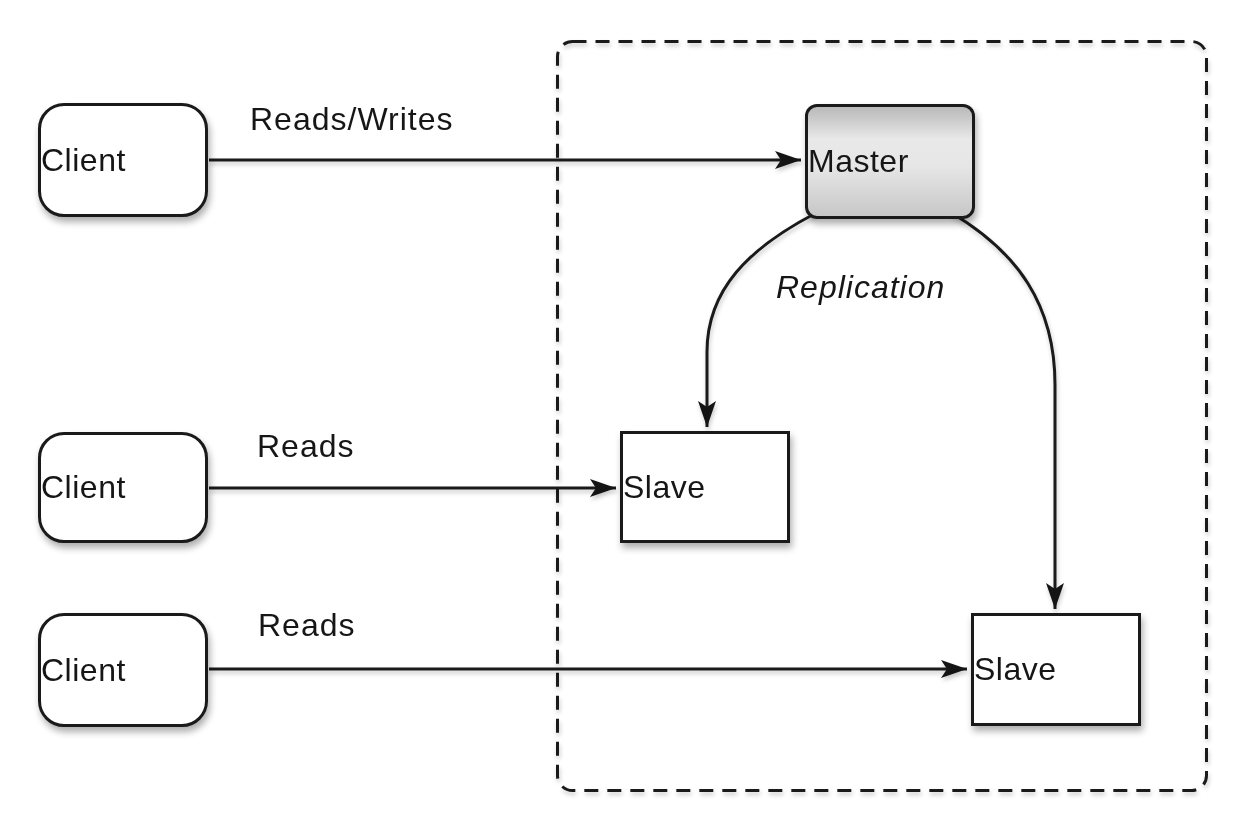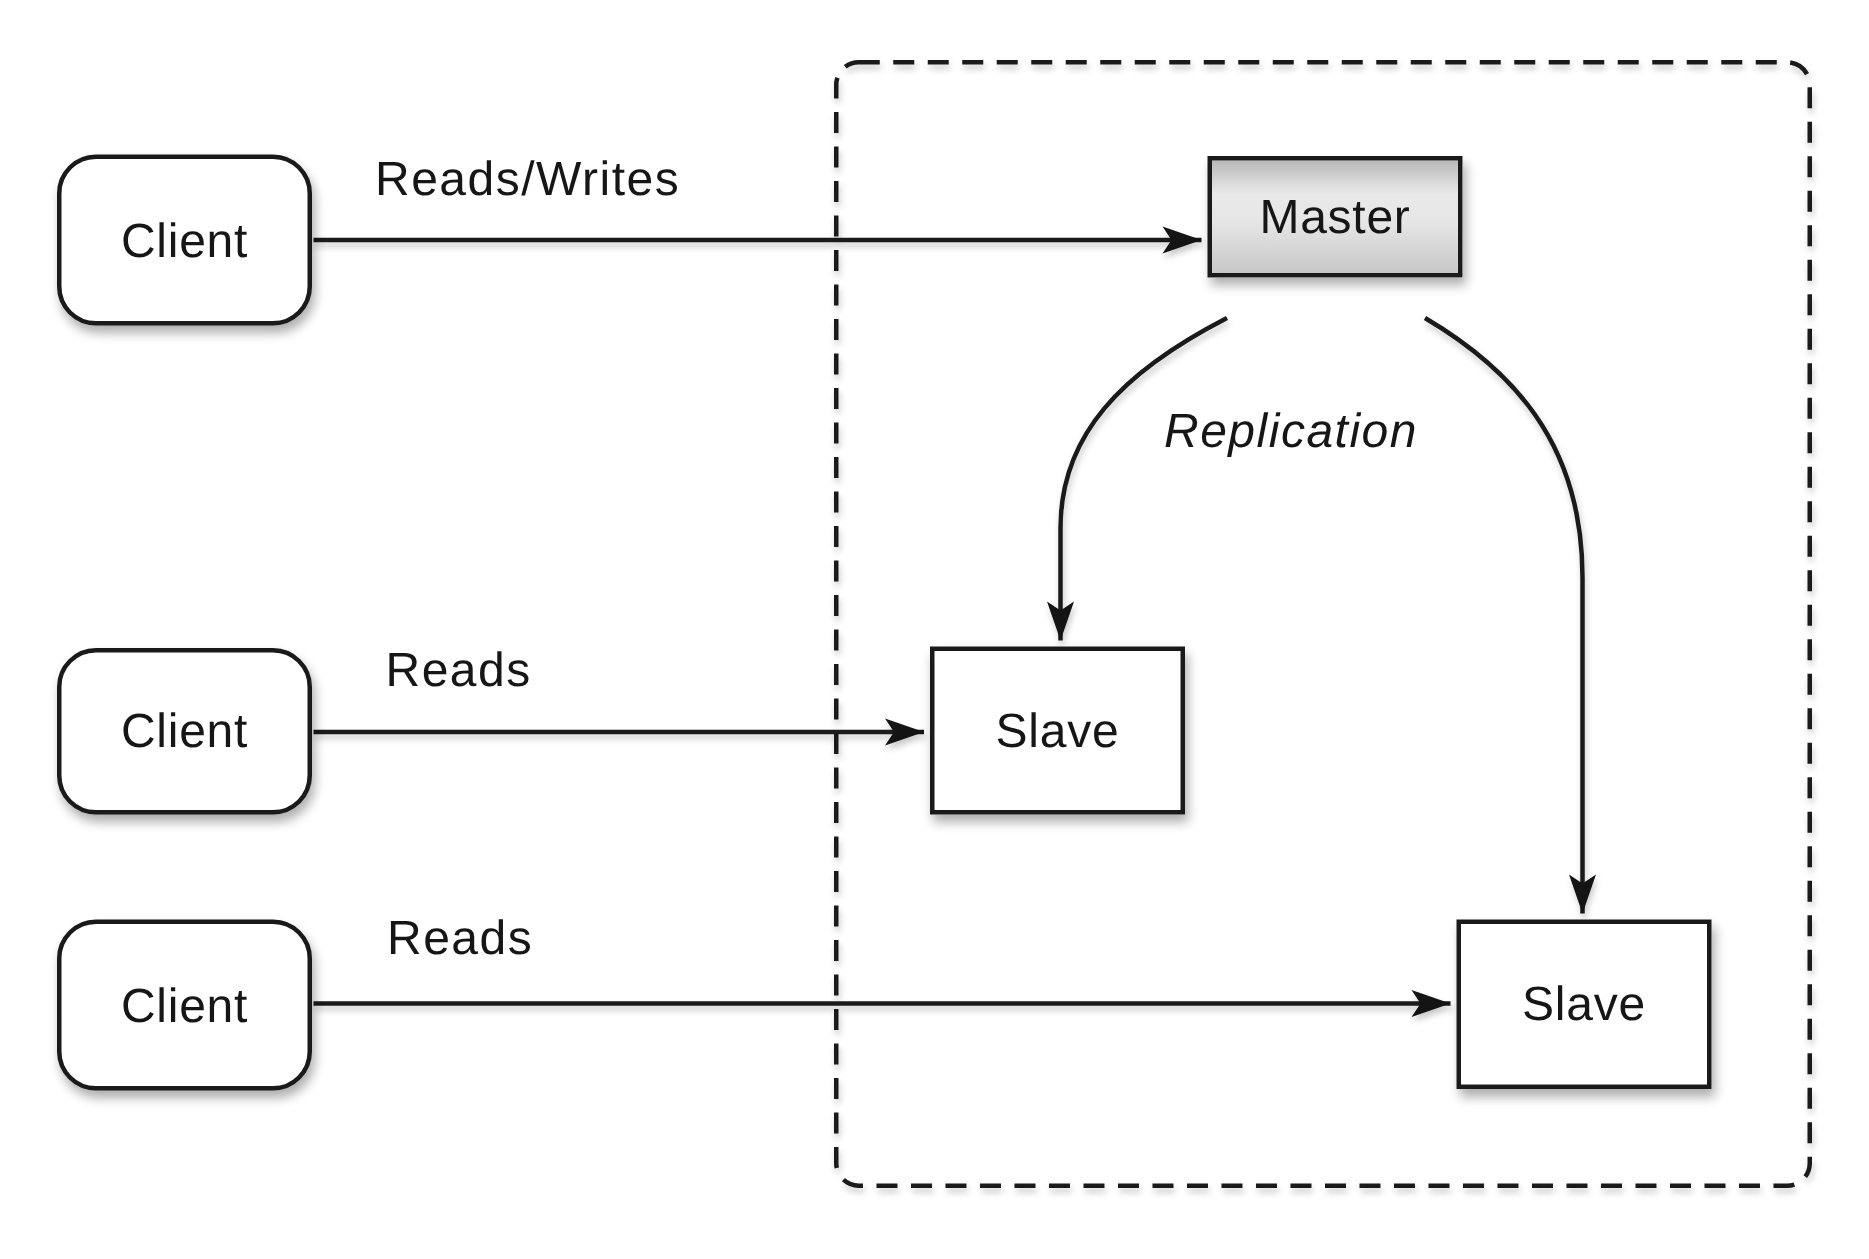--- a/index.html
+++ b/index.html
@@ -22,39 +22,39 @@
     width: 1246px; height: 839px;
   }
   #arrows .shaft, #arrows .boundary {
     filter: drop-shadow(1px 3px 2px rgba(0,0,0,0.22));
   }
   .node {
     position: absolute;
     box-sizing: border-box;
     display: flex;
     align-items: center;
-    justify-content: center;
     font-size: 32px;
     color: #161616;
     letter-spacing: 0.5px;
     border: 3px solid #1a1a1a;
     background: #ffffff;
     box-shadow: 2px 5px 7px rgba(0,0,0,0.32);
   }
   .client {
     border-radius: 26px;
     width: 170px;
   }
   .client.c1 { left: 38px;  top: 103px; height: 114px; }
   .client.c2 { left: 38px;  top: 432px; height: 111px; }
   .client.c3 { left: 38px;  top: 613px; height: 114px; }
   .master {
     left: 805px; top: 104px;
-    width: 170px; height: 81px;
+    width: 170px; height: 115px;
     background: linear-gradient(to bottom, #b9b9b9 0%, #e9e9e9 30%, #e6e6e6 55%, #c7c7c7 100%);
+    border-radius: 12px;
   }
   .slave.s1 { left: 620px; top: 431px; width: 170px; height: 112px; }
   .slave.s2 { left: 971px; top: 613px; width: 170px; height: 113px; }
   .edge-label {
     position: absolute;
     font-size: 32px;
     color: #161616;
     letter-spacing: 1px;
     white-space: nowrap;
     text-align: right;

